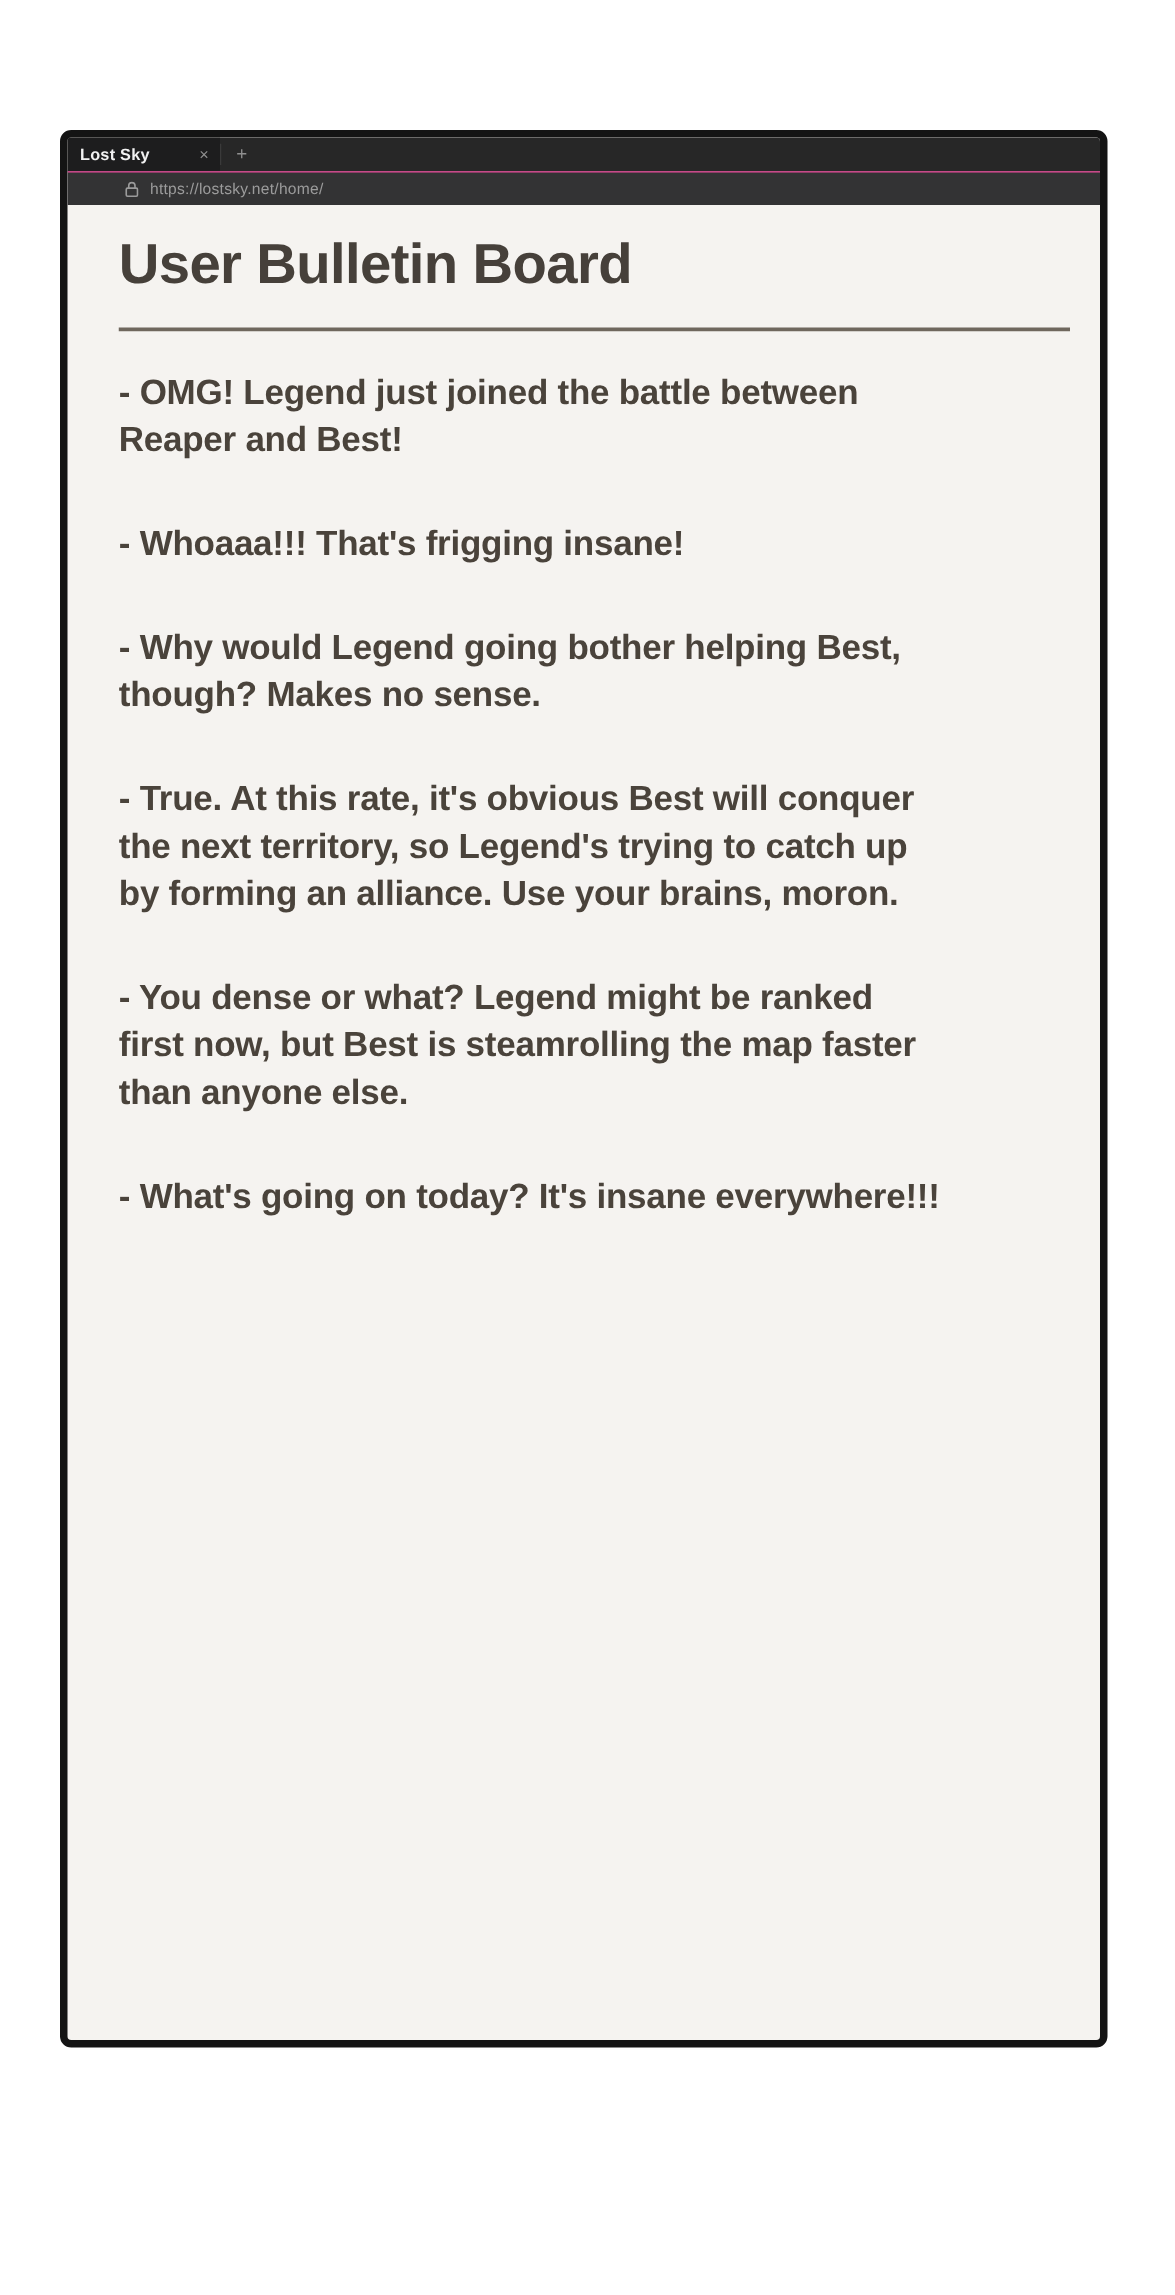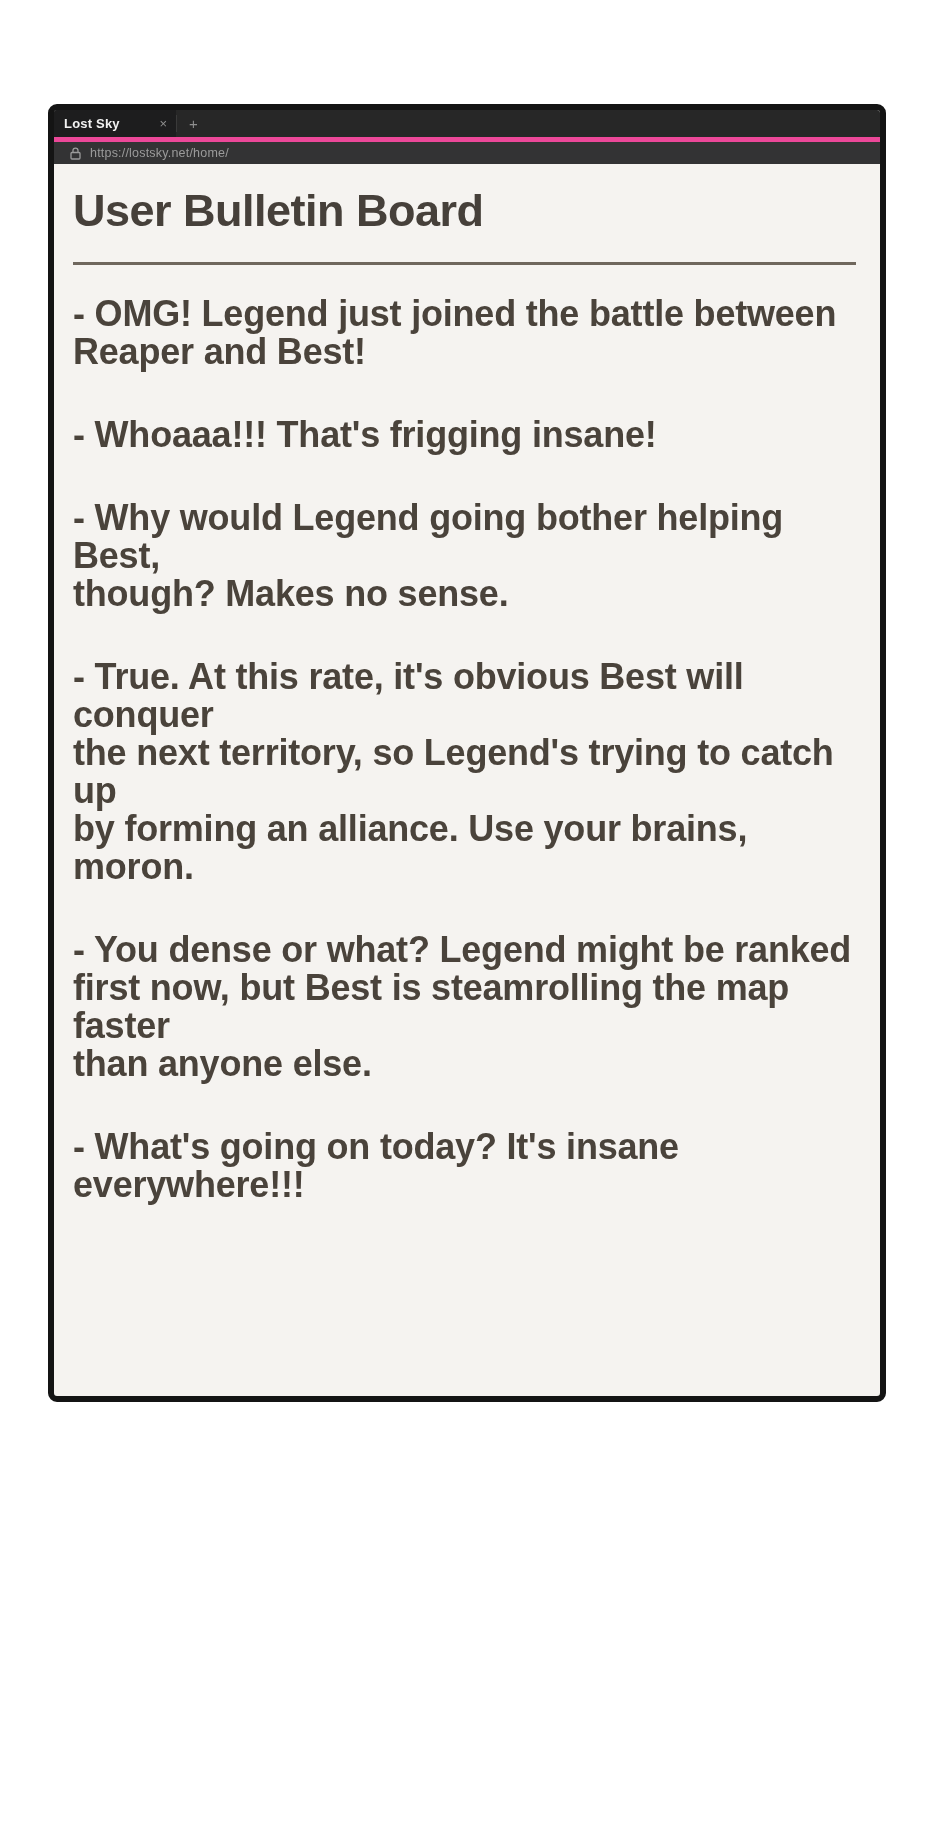--- a/index.html
+++ b/index.html
@@ -12,21 +12,21 @@
     height: 1836px;
     background: #ffffff;
     overflow: hidden;
   }
 
   .browser-window {
     position: absolute;
     left: 48px;
     top: 104px;
     width: 838px;
-    height: 1298px;
+    height: 1534px;
     border: 6px solid #141414;
     border-radius: 9px;
     background: #f5f3f0;
     overflow: hidden;
     display: flex;
     flex-direction: column;
   }
 
   .tab-bar {
     flex: 0 0 27px;
@@ -66,60 +66,60 @@
     font-size: 15px;
     line-height: 1;
     align-self: center;
     margin-left: 12px;
     cursor: pointer;
   }
 
   .url-bar {
     flex: 0 0 27px;
     background: #333334;
-    border-top: 5px solid #ec4899;
+    border-top: 1px solid #ec4899;
     display: flex;
     align-items: center;
-    padding-left: 16px;
+    padding-left: 46px;
     gap: 9px;
     cursor: text;
   }
   .lock {
     display: inline-flex;
     align-items: center;
   }
   .url-text {
     color: #9b9b9b;
     font-size: 12.5px;
     letter-spacing: 0.2px;
     white-space: nowrap;
   }
 
   .content {
     flex: 1;
-    padding: 22px 24px 0 19px;
+    padding: 22px 24px 0 41px;
     overflow: hidden;
   }
   .page-title {
     font-size: 45px;
     line-height: 1.1;
     font-weight: 700;
     color: #46403a;
     letter-spacing: -0.5px;
   }
   .title-divider {
     margin-top: 26px;
     border-bottom: 3px solid #6f675d;
   }
   .messages {
     margin-top: 30px;
   }
   .message {
     white-space: pre-line;
-    font-size: 36px;
+    font-size: 28px;
     line-height: 38px;
     font-weight: 700;
     color: #4a433b;
     letter-spacing: -0.2px;
     margin: 0 0 45px 0;
   }
 </style>
 </head>
 <body>
 

